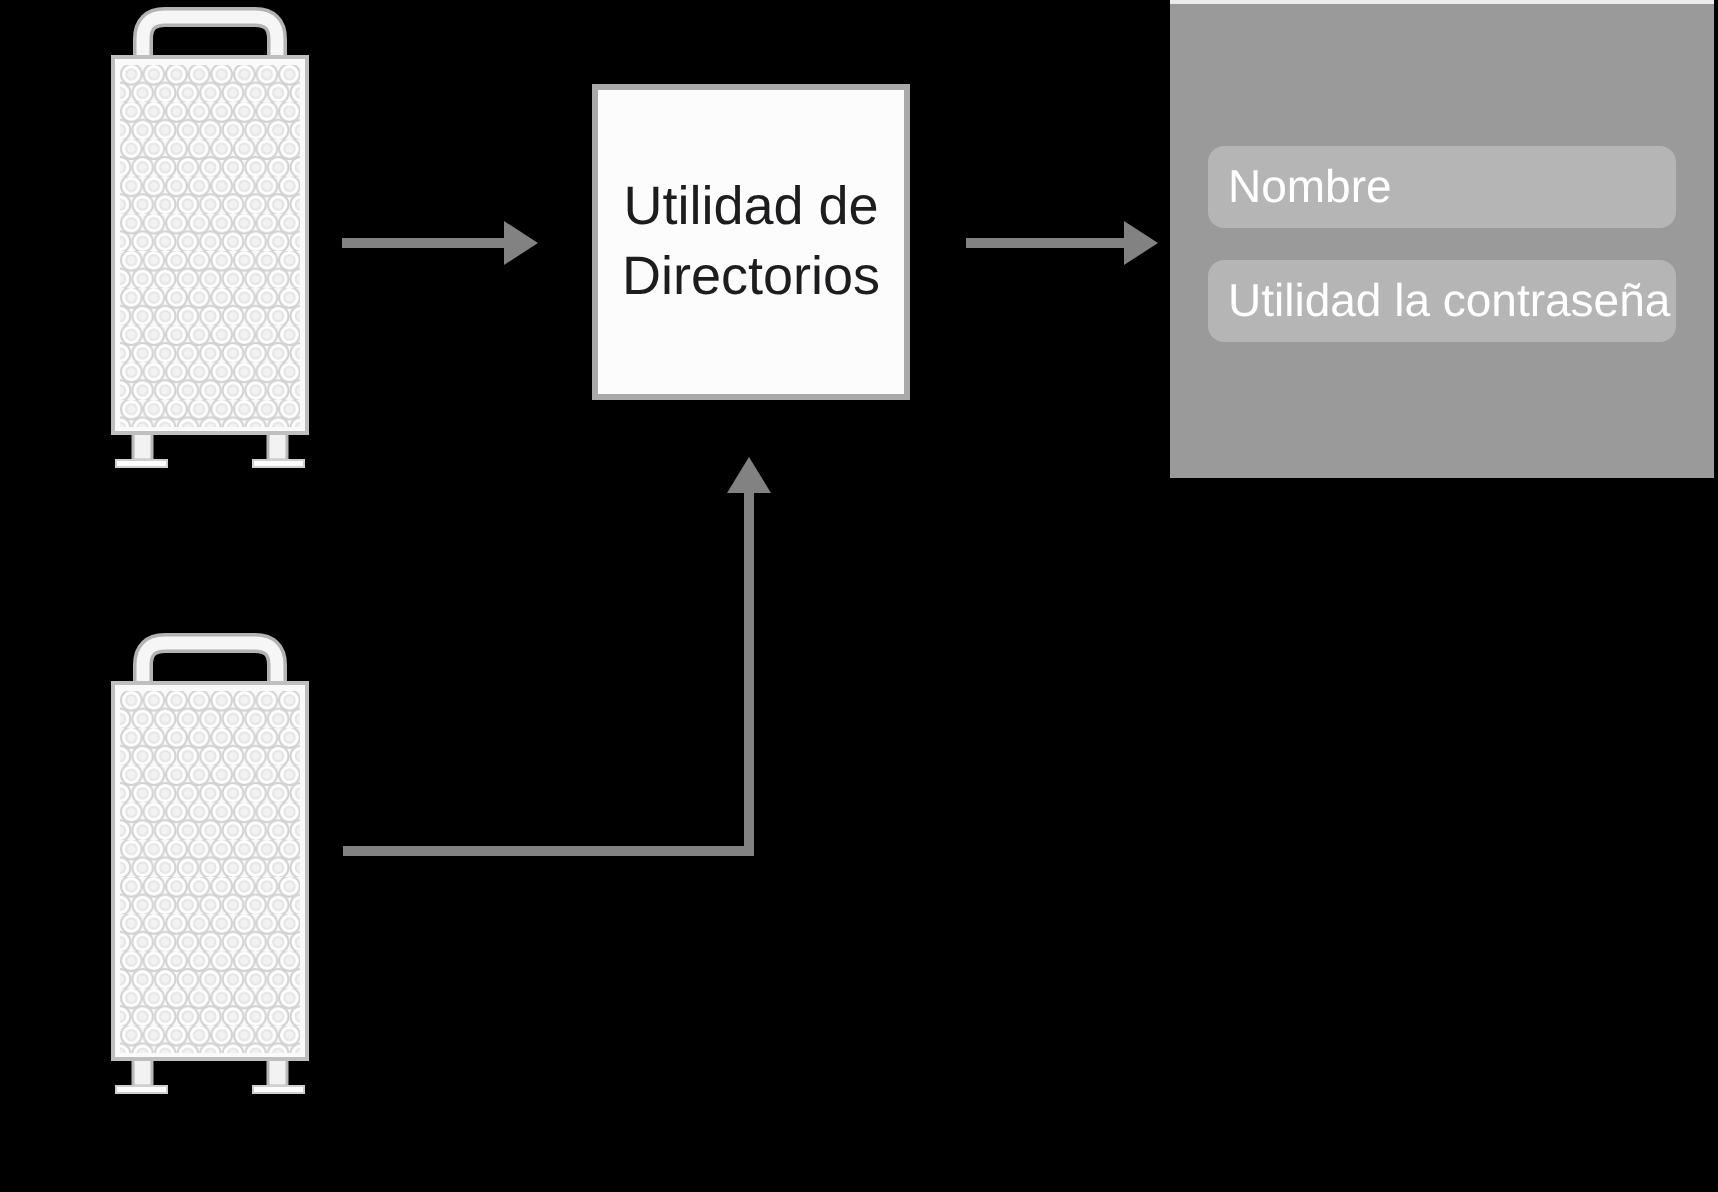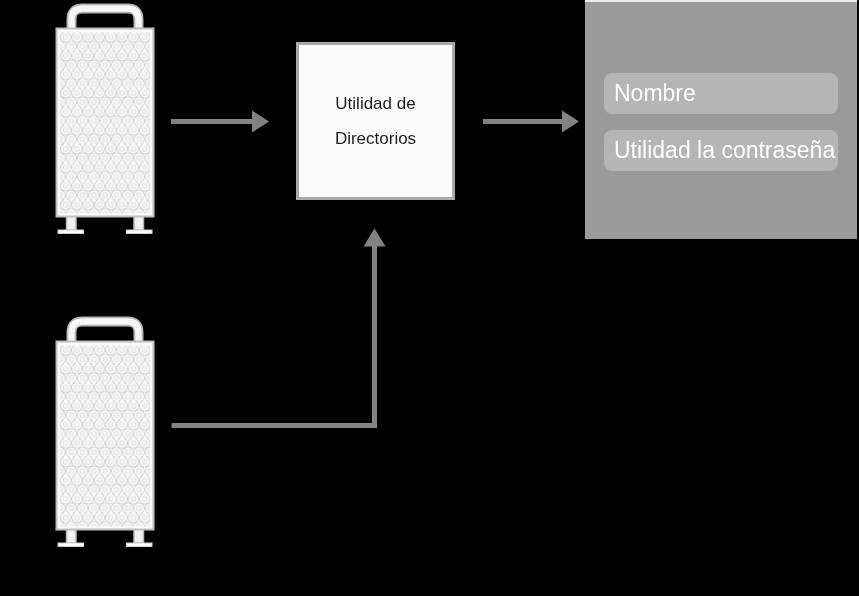--- a/index.html
+++ b/index.html
@@ -24,21 +24,21 @@
   
   .utility-box {
     position: absolute;
     left: 296px; top: 42px;
     width: 159px; height: 158px;
     box-sizing: border-box;
     background: var(--box-bg, #fcfcfc);
     border: 3px solid var(--box-border, #a9a9a9);
     display: flex; align-items: center; justify-content: center;
     text-align: center;
-    font-size: 17px; line-height: 35px;
+    font-size: 27px; line-height: 35px;
     color: var(--box-text, #1d1d1f);
     padding: 0 6px;
   }
 
   
   .login-panel {
     position: absolute;
     left: 585px; top: 0;
     width: 272px; height: 239px;
     box-sizing: border-box;

